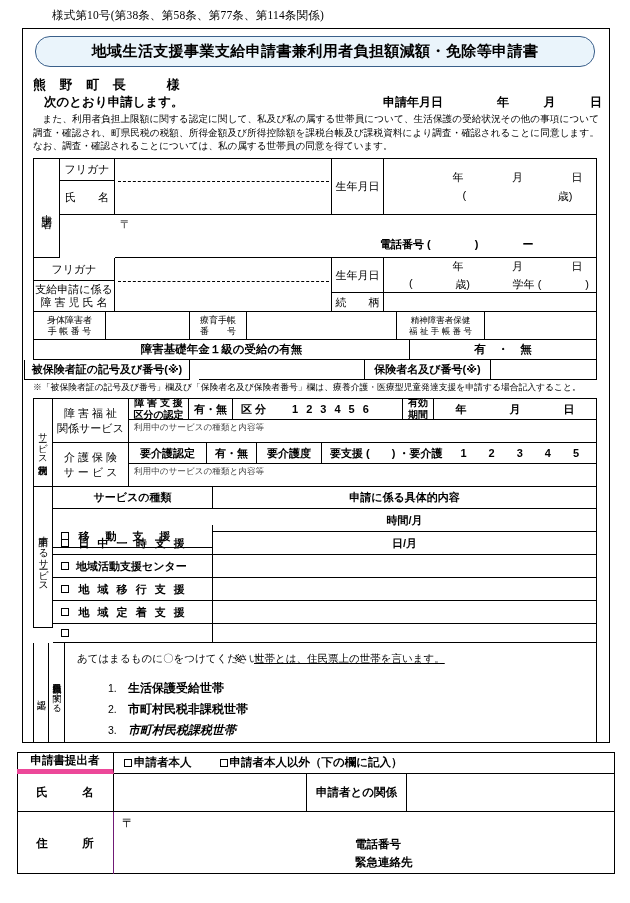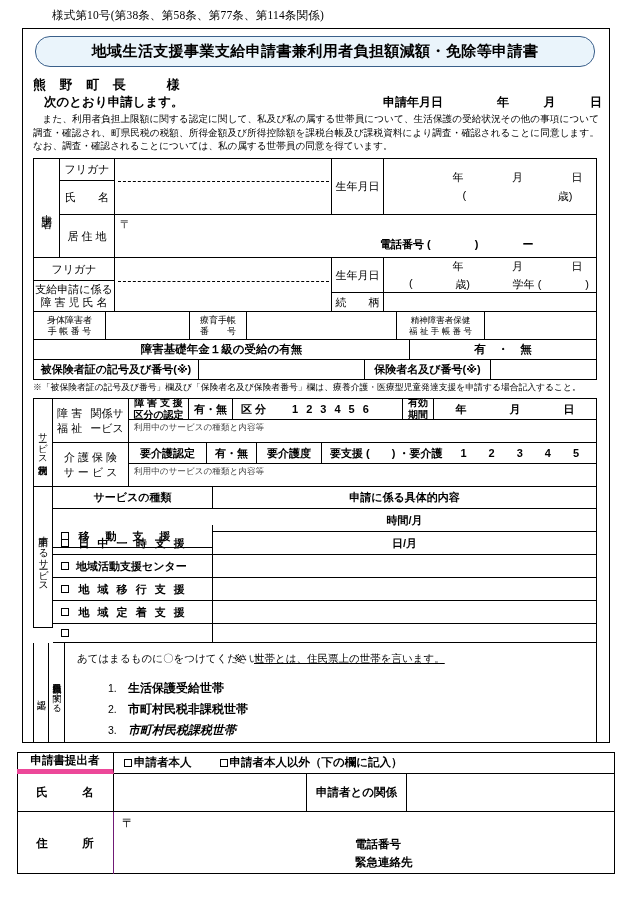--- a/index.html
+++ b/index.html
@@ -258,21 +258,20 @@
       <span>年</span>
       <span>月</span>
       <span>日</span>
     </div>
     <div style="display:flex; width:110px; justify-content:space-between; margin-left:55px; margin-top:4px;">
       <span>(</span>
       <span>歳)</span>
     </div>
   </div>
 
-  <div class="tb noleft notop" style="left:60px; top:215px; width:55px; height:43px;">居 住 地</div>
   <div class="tb noleft notop left" style="left:115px; top:215px; width:482px; height:43px; align-items:flex-start; padding-top:2px;">
     <span>〒</span>
   </div>
   <div class="tb nb bold" style="left:380px; top:235px; width:200px; height:18px; justify-content:flex-start;">電話番号 (　　　　)　　　　ー</div>
 
   <div class="tb notop" style="left:33px; top:258px; width:82px; height:23px;">フリガナ</div>
   <div class="tb notop" style="left:33px; top:281px; width:82px; height:31px; flex-direction:column; line-height:1.22;">
     <span>支給申請に係る</span>
     <span>障 害 児 氏 名</span>
   </div>
@@ -307,32 +306,32 @@
   <div class="tb noleft notop" style="left:247px; top:312px; width:150px; height:28px;"></div>
   <div class="tb noleft notop two-line" style="left:397px; top:312px; width:88px; height:28px; font-size:8.5px;">
     <span>精神障害者保健</span>
     <span>福 祉 手 帳 番 号</span>
   </div>
   <div class="tb noleft notop" style="left:485px; top:312px; width:112px; height:28px;"></div>
 
   <div class="tb notop bold" style="left:33px; top:340px; width:377px; height:20px; font-size:11.5px;">障害基礎年金１級の受給の有無</div>
   <div class="tb noleft notop bold" style="left:410px; top:340px; width:187px; height:20px; font-size:11.5px;">有　・　無</div>
 
-  <div class="tb notop bold" style="left:33px; top:360px; width:166px; height:20px; font-size:11px;">被保険者証の記号及び番号(※)</div>
+  <div class="tb notop bold" style="left:24px; top:360px; width:166px; height:20px; font-size:11px;">被保険者証の記号及び番号(※)</div>
   <div class="tb noleft notop" style="left:199px; top:360px; width:166px; height:20px;"></div>
   <div class="tb noleft notop bold" style="left:365px; top:360px; width:126px; height:20px; font-size:11px;">保険者名及び番号(※)</div>
   <div class="tb noleft notop" style="left:491px; top:360px; width:106px; height:20px;"></div>
 
   <div class="note-line" style="left:33px; top:382px;">※「被保険者証の記号及び番号」欄及び「保険者名及び保険者番号」欄は、療養介護・医療型児童発達支援を申請する場合記入すること。</div>
 
   <div class="tb" style="left:33px; top:398px; width:20px; height:89px;">
     <span class="vlabel tight" style="font-size:9.5px;">サービス利用状況</span>
   </div>
 
-  <div class="tb noleft" style="left:53px; top:398px; width:76px; height:45px; flex-direction:row; line-height:1.3;">
+  <div class="tb noleft" style="left:53px; top:398px; width:76px; height:45px; flex-direction:column; line-height:1.3;">
     <span>障 害 福 祉</span>
     <span>関係サービス</span>
   </div>
   <div class="tb noleft two-line bold" style="left:129px; top:398px; width:60px; height:22px; font-size:10px;">
     <span>障 害 支 援</span>
     <span>区分の認定</span>
   </div>
   <div class="tb noleft bold" style="left:189px; top:398px; width:44px; height:22px;">有・無</div>
   <div class="tb noleft bold left" style="left:233px; top:398px; width:170px; height:22px; padding-left:8px;">
     <span>区 分</span>

